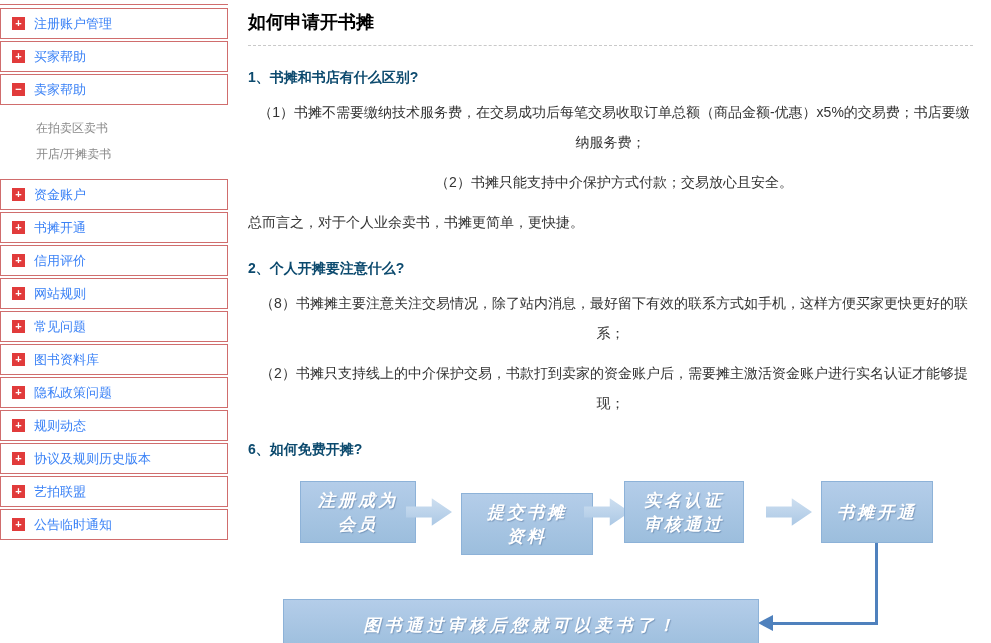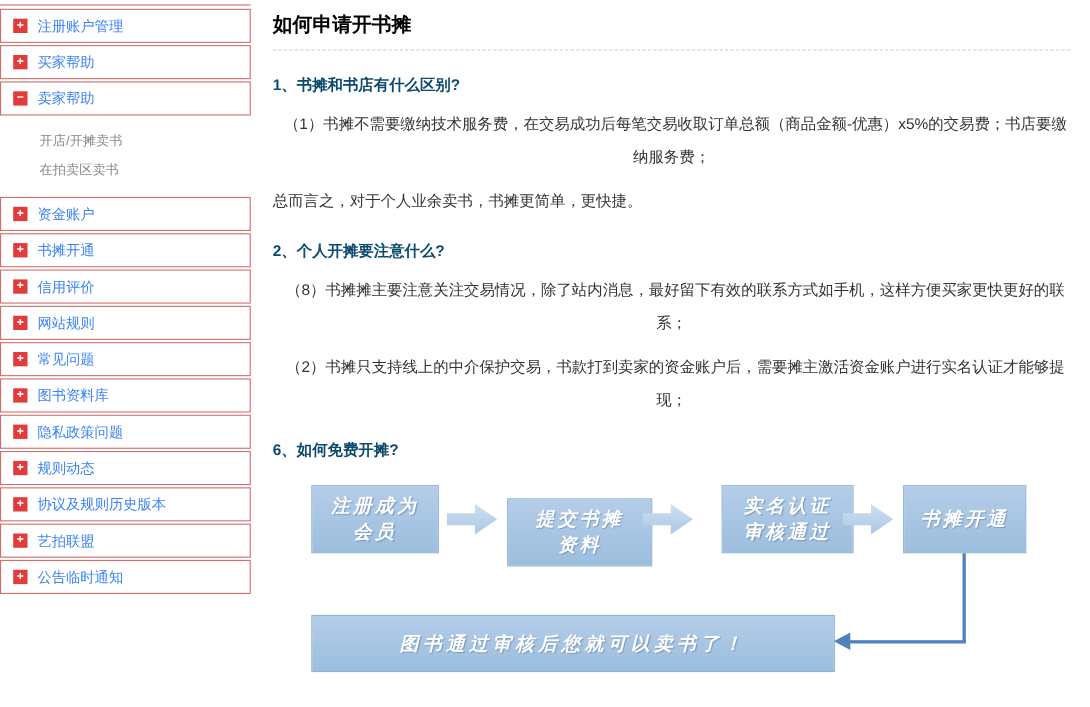--- a/index.html
+++ b/index.html
@@ -42,23 +42,23 @@
   .flow-diagram { position: relative; height: 205px; margin-top: 22px; }
   .flow-box {
     position: absolute; top: 0; height: 62px;
     background: linear-gradient(#b4cde9, #9cbedd);
     border: 1px solid #8db2d8;
     display: flex; flex-direction: column; justify-content: center; align-items: center;
     color: #fff; font-family: "DejaVu Serif", serif; font-style: italic; font-weight: bold;
     font-size: 17px; letter-spacing: 3px; text-shadow: 1px 1px 1px rgba(90,120,160,.55);
   }
   .fb-line { line-height: 24px; }
-  .fb1 { left: 35px;  width: 116px; }
+  .fb1 { left: 52px;  width: 116px; }
   .fb2 { left: 213px; width: 132px; margin-top: 12px; }
-  .fb3 { left: 408px; width: 120px; }
+  .fb3 { left: 376px; width: 120px; }
   .fb4 { left: 573px; width: 112px; }
   .flow-arrow {
     position: absolute; top: 16px; width: 46px; height: 30px;
     background: linear-gradient(#cfe0f1, #aac7e4);
     clip-path: polygon(0 32%, 56% 32%, 56% 4%, 100% 50%, 56% 96%, 56% 68%, 0 68%);
   }
   .a1 { left: 158px; } .a2 { left: 336px; } .a3 { left: 518px; }
   .flow-final {
     position: absolute; left: 35px; top: 118px; width: 476px; height: 52px;
     background: linear-gradient(#b4cde9, #9cbedd);
@@ -91,22 +91,22 @@
     <div class="side-item">
       <span class="toggle-icon">+</span>
       <span class="side-label">买家帮助</span>
     </div>
 
     <div class="side-item">
       <span class="toggle-icon">−</span>
       <span class="side-label">卖家帮助</span>
     </div>
     <div class="submenu">
+      <div class="submenu-item">在拍卖区卖书</div>
       <div class="submenu-item">开店/开摊卖书</div>
-      <div class="submenu-item">在拍卖区卖书</div>
     </div>
 
     <div class="side-item">
       <span class="toggle-icon">+</span>
       <span class="side-label">资金账户</span>
     </div>
 
     <div class="side-item">
       <span class="toggle-icon">+</span>
       <span class="side-label">书摊开通</span>
@@ -157,20 +157,21 @@
       <span class="side-label">公告临时通知</span>
     </div>
   </div>
 
   <div class="main">
     <h1 class="page-title">如何申请开书摊</h1>
     <div class="separator"></div>
 
     <h2 class="section-heading">1、书摊和书店有什么区别?</h2>
     <p class="para indent">（1）书摊不需要缴纳技术服务费，在交易成功后每笔交易收取订单总额（商品金额-优惠）x5%的交易费；书店要缴纳服务费；</p>
+    <p class="para indent">（2）书摊只能支持中介保护方式付款；交易放心且安全。</p>
     <p class="para">总而言之，对于个人业余卖书，书摊更简单，更快捷。</p>
 
     <h2 class="section-heading">2、个人开摊要注意什么?</h2>
     <p class="para indent">（8）书摊摊主要注意关注交易情况，除了站内消息，最好留下有效的联系方式如手机，这样方便买家更快更好的联系；</p>
     <p class="para indent">（2）书摊只支持线上的中介保护交易，书款打到卖家的资金账户后，需要摊主激活资金账户进行实名认证才能够提现；</p>
 
     <h2 class="section-heading">6、如何免费开摊?</h2>
 
     <div class="flow-diagram">
       <div class="flow-box fb1">

